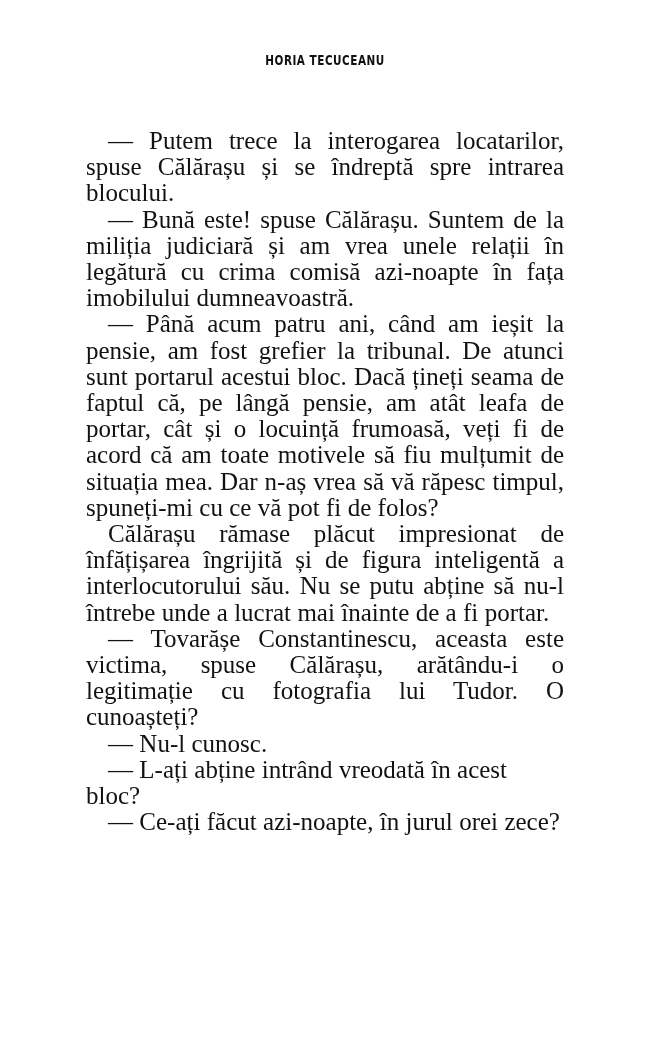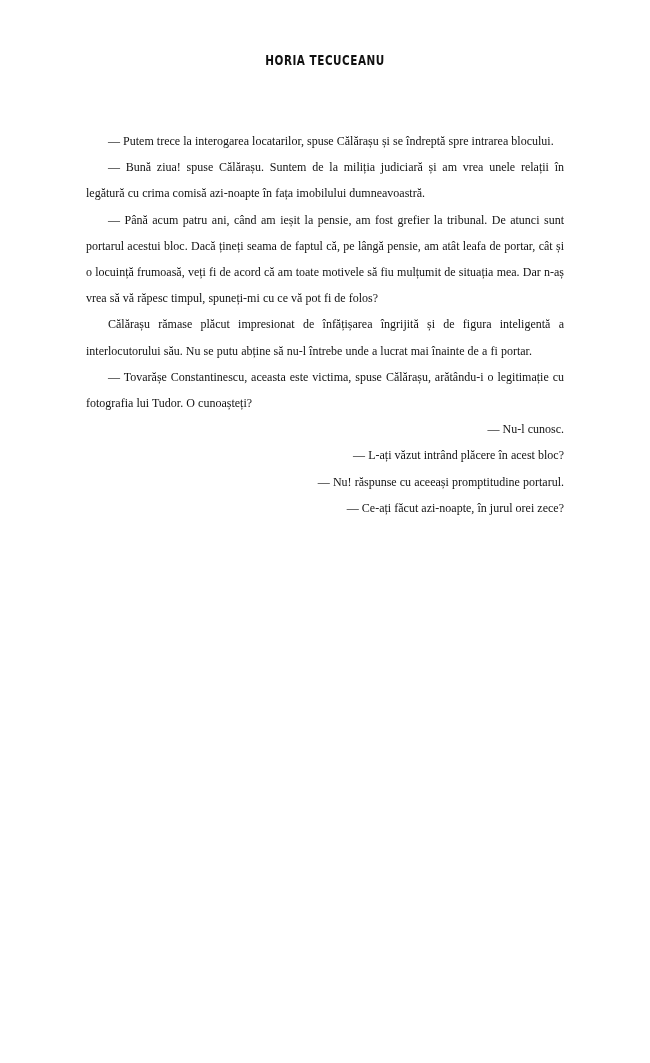--- a/index.html
+++ b/index.html
@@ -28,35 +28,35 @@
     letter-spacing: 0.6px;
     color: #111111;
     transform: scaleX(0.86);
     transform-origin: center;
   }
   .text-block {
     position: absolute;
     left: 86px;
     top: 128px;
     width: 478px;
-    font-size: 12px;
+    font-size: 25px;
     line-height: 26.2px;
     text-align: justify;
     text-justify: inter-word;
     -webkit-hyphens: none;
     hyphens: none;
     word-spacing: 0.1px;
   }
   .text-block p {
     margin: 0;
     text-indent: 22px;
     text-align: justify;
   }
   .text-block p.last-left {
-    text-align: right;
+    text-align: left;
   }
   .folio {
     position: absolute;
     left: 0;
     top: 1008px;
     width: 650px;
     text-align: center;
     font-family: "DejaVu Sans Condensed", "Liberation Sans Narrow", "Liberation Sans", sans-serif;
     font-size: 12px;
     color: #1a1a1a;
@@ -66,25 +66,24 @@
 </style>
 </head>
 <body>
 
 <div class="page">
 
   <div class="running-head">HORIA TECUCEANU</div>
 
   <div class="text-block">
     <p>— Putem trece la interogarea locatarilor, spuse Călărașu și se îndreptă spre intrarea blocului.</p>
-    <p>— Bună ziua! spuse Călărașu. Suntem de la miliția judiciară și am vrea unele relații în legătură cu crima comisă azi-noapte în fața imobilului dumneavoastră.</p>
+    <p>— Bună este! spuse Călărașu. Suntem de la miliția judiciară și am vrea unele relații în legătură cu crima comisă azi-noapte în fața imobilului dumneavoastră.</p>
     <p>— Până acum patru ani, când am ieșit la pensie, am fost grefier la tribunal. De atunci sunt portarul acestui bloc. Dacă țineți seama de faptul că, pe lângă pensie, am atât leafa de portar, cât și o locuință frumoasă, veți fi de acord că am toate motivele să fiu mulțumit de situația mea. Dar n-aș vrea să vă răpesc timpul, spuneți-mi cu ce vă pot fi de folos?</p>
     <p>Călărașu rămase plăcut impresionat de înfățișarea îngrijită și de figura inteligentă a interlocutorului său. Nu se putu abține să nu-l întrebe unde a lucrat mai înainte de a fi portar.</p>
     <p>— Tovarășe Constantinescu, aceasta este victima, spuse Călărașu, arătându-i o legitimație cu fotografia lui Tudor. O cunoașteți?</p>
     <p class="last-left">— Nu-l cunosc.</p>
-    <p class="last-left">— L-ați văzut intrând plăcere în acest bloc?</p>
-    <p class="last-left">— Nu! răspunse cu aceeași promptitudine portarul.</p>
+    <p class="last-left">— L-ați abține intrând vreodată în acest bloc?</p>
     <p class="last-left">— Ce-ați făcut azi-noapte, în jurul orei zece?</p>
   </div>
 
   <div class="folio">14</div>
 
 </div>
 
 </body></html>

